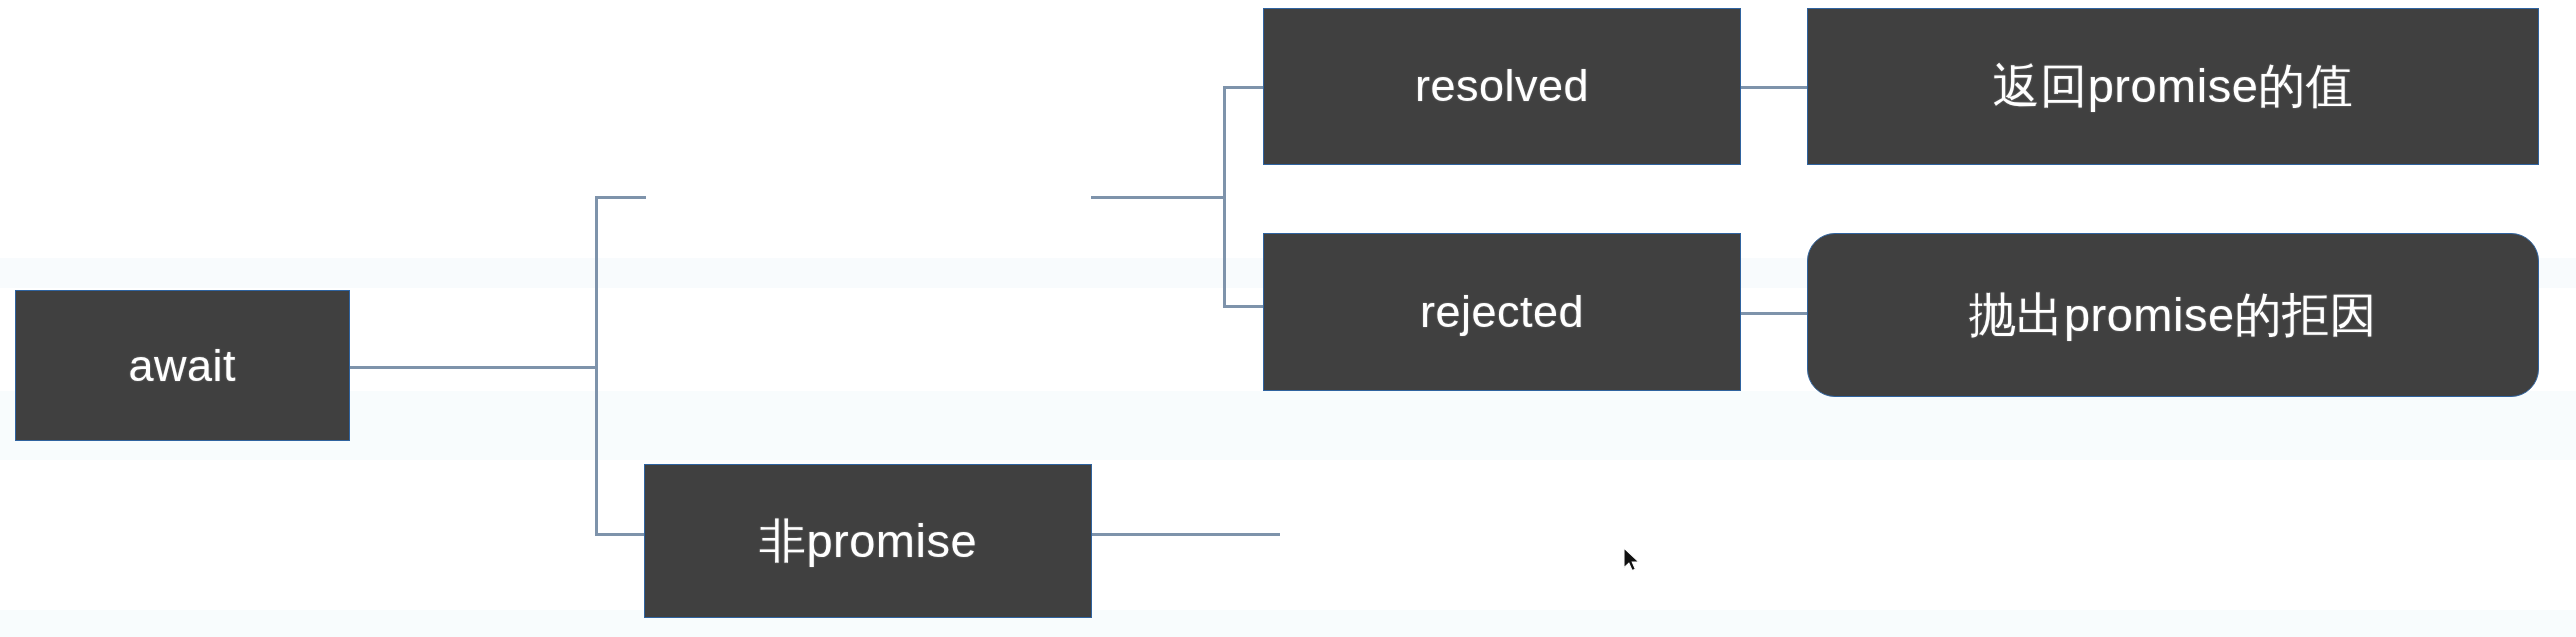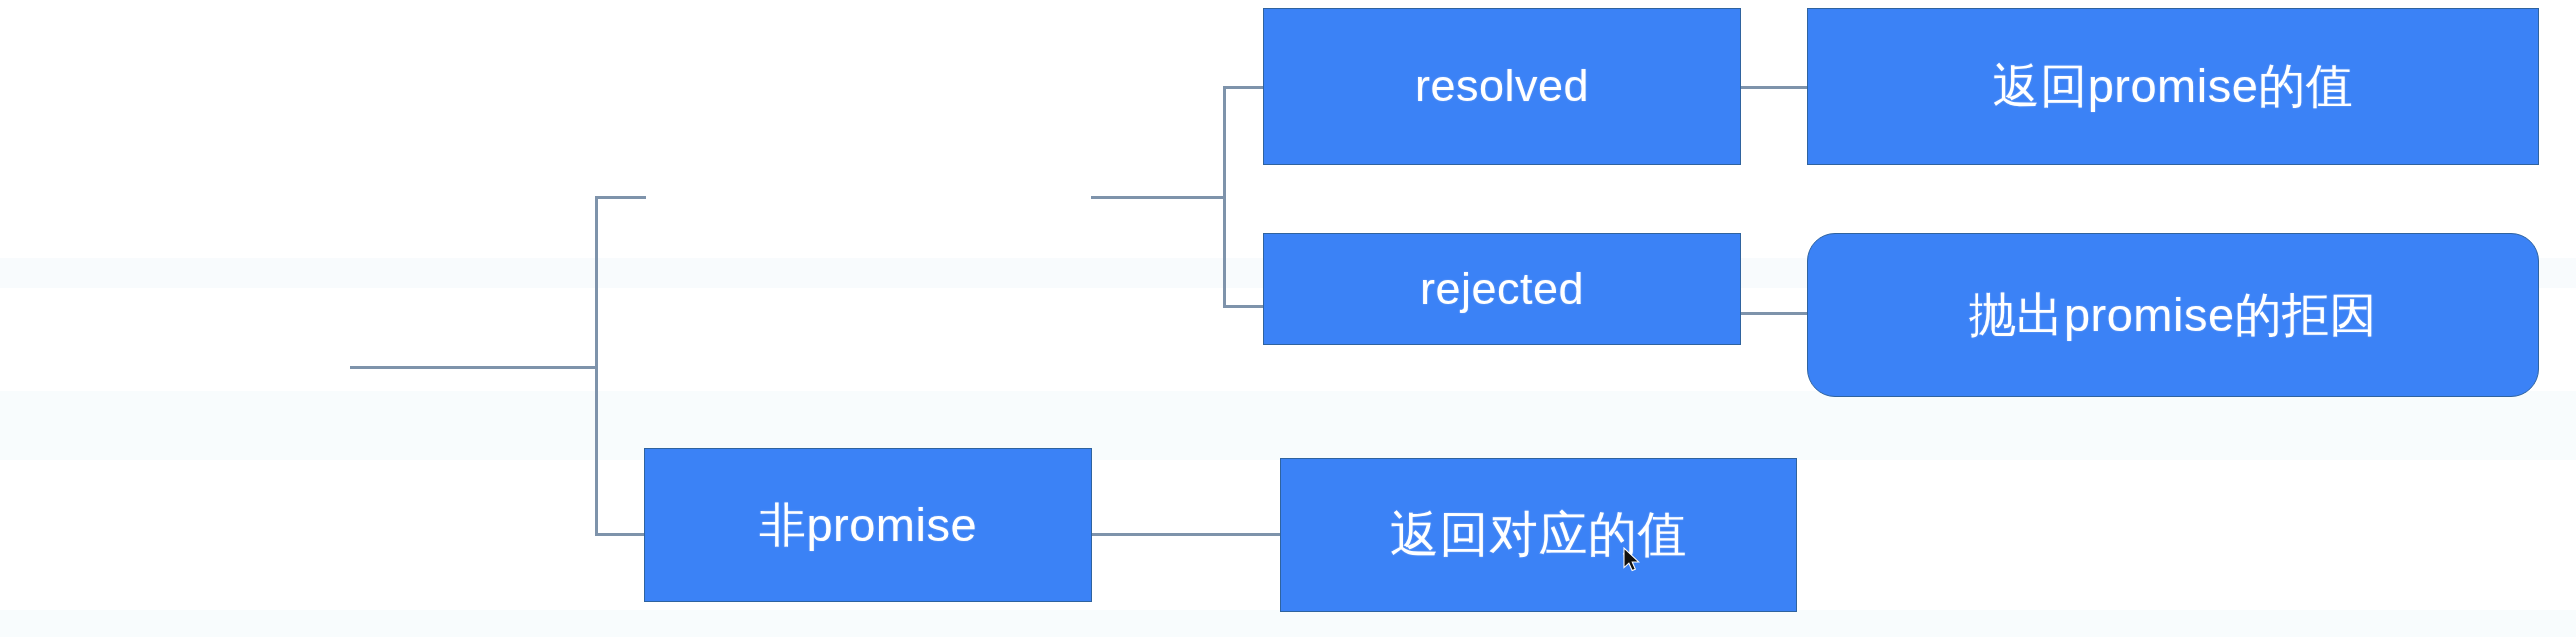--- a/index.html
+++ b/index.html
@@ -10,21 +10,21 @@
     overflow:hidden;
   }
   #canvas{position:relative;width:2576px;height:637px;background:#ffffff;overflow:hidden;}
 
   
   .wash{position:absolute;background:#f7fbfd;pointer-events:none;}
 
   .node{
     position:absolute;
     box-sizing:border-box;
-    background:#3b82f6;
+    background:#404040;
     border:1px solid #2f639f;
     color:#ffffff;
     display:flex;
     align-items:center;
     justify-content:center;
     letter-spacing:0.5px;
     text-shadow:0 0 2px rgba(255,255,255,.35);
     font-weight:400;
     white-space:nowrap;
   }
@@ -63,33 +63,33 @@
   <div class="hline" style="left:1223px;top:86px;width:43px;"></div>
 
   <div class="hline" style="left:1223px;top:305px;width:43px;"></div>
 
   <div class="hline" style="left:1740px;top:86px;width:69px;"></div>
 
   <div class="hline" style="left:1740px;top:312px;width:69px;"></div>
 
   <div class="hline" style="left:1091px;top:533px;width:189px;"></div>
 
+  <div class="node lat" style="left:14.7px;top:290px;width:335px;height:151px;">await</div>
 
 
-  <div class="node mix" style="left:644px;top:448px;width:448px;height:154px;">非promise</div>
+  <div class="node mix" style="left:644px;top:464px;width:448px;height:154px;">非promise</div>
 
   <div class="node lat" style="left:1263px;top:7.9px;width:478px;height:157px;">resolved</div>
 
-  <div class="node lat" style="left:1263px;top:233px;width:478px;height:112px;">rejected</div>
+  <div class="node lat" style="left:1263px;top:233px;width:478px;height:158px;">rejected</div>
 
   <div class="node mix" style="left:1807px;top:7.9px;width:732px;height:157px;text-align:center;">返回promise的值</div>
 
   <div class="node mix" style="left:1807px;top:233px;width:732px;height:164px;border-radius:28px;">抛出promise的拒因</div>
 
-  <div class="node cjk" style="left:1280px;top:458px;width:517px;height:154px;">返回对应的值</div>
 
   <div class="cursor" id="mouse-cursor" style="left: 1623px; top: 547px;">
     <svg width="21.6" height="29.5" viewBox="0 0 22 30" xmlns="http://www.w3.org/2000/svg">
       <path d="M1,1 L1,21 L6,16.5 L9.3,24 L12.6,22.6 L9.4,15.3 L16,15.2 Z" fill="#111111" stroke="#ffffff" stroke-width="1.1"></path>
     </svg>
   </div>
 
 </div>
 
 

